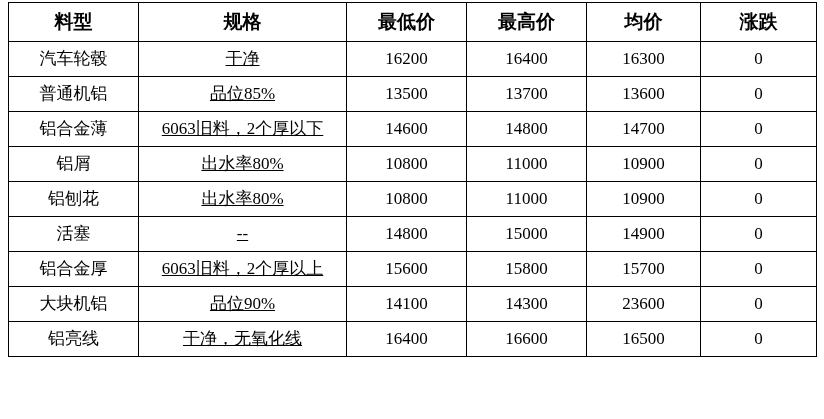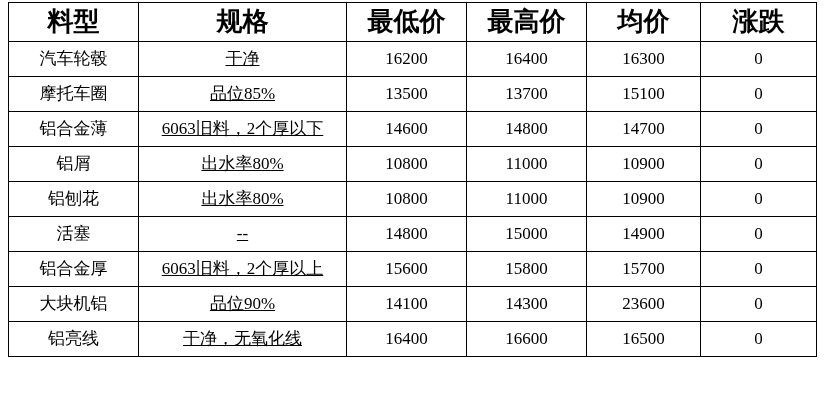--- a/index.html
+++ b/index.html
@@ -31,21 +31,21 @@
     vertical-align: middle;
     font-size: 17px;
     line-height: 1.1;
     padding: 0;
     height: 34px;
     white-space: nowrap;
     overflow: hidden;
   }
   table.price-table thead th {
     font-weight: bold;
-    font-size: 26px;
+    font-size: 19px;
     height: 38px;
   }
   table.price-table tbody td {
     font-weight: normal;
   }
   
   col.c0 { width: 130px; }
   col.c1 { width: 208px; }
   col.c2 { width: 120px; }
   col.c3 { width: 120px; }
@@ -89,25 +89,25 @@
     <tbody>
       <tr>
         <td class="name-cell">汽车轮毂</td>
         <td class="spec-cell">干净</td>
         <td class="num-cell">16200</td>
         <td class="num-cell">16400</td>
         <td class="num-cell">16300</td>
         <td class="num-cell">0</td>
       </tr>
       <tr>
-        <td class="name-cell">摩托车圈</td>
+        <td class="name-cell">普通机铝</td>
         <td class="spec-cell">品位85%</td>
         <td class="num-cell">13500</td>
         <td class="num-cell">13700</td>
-        <td class="num-cell">15100</td>
+        <td class="num-cell">13600</td>
         <td class="num-cell">0</td>
       </tr>
       <tr>
         <td class="name-cell">铝合金薄</td>
         <td class="spec-cell">6063旧料，2个厚以下</td>
         <td class="num-cell">14600</td>
         <td class="num-cell">14800</td>
         <td class="num-cell">14700</td>
         <td class="num-cell">0</td>
       </tr>

